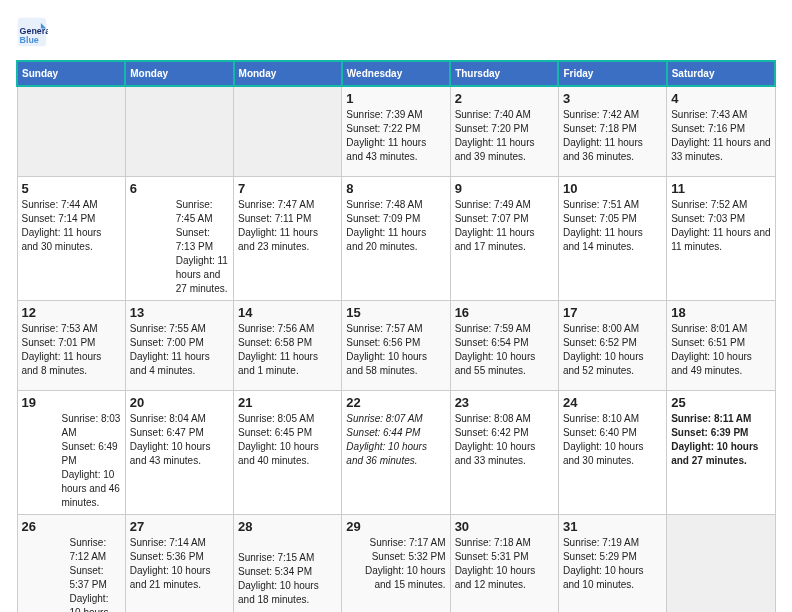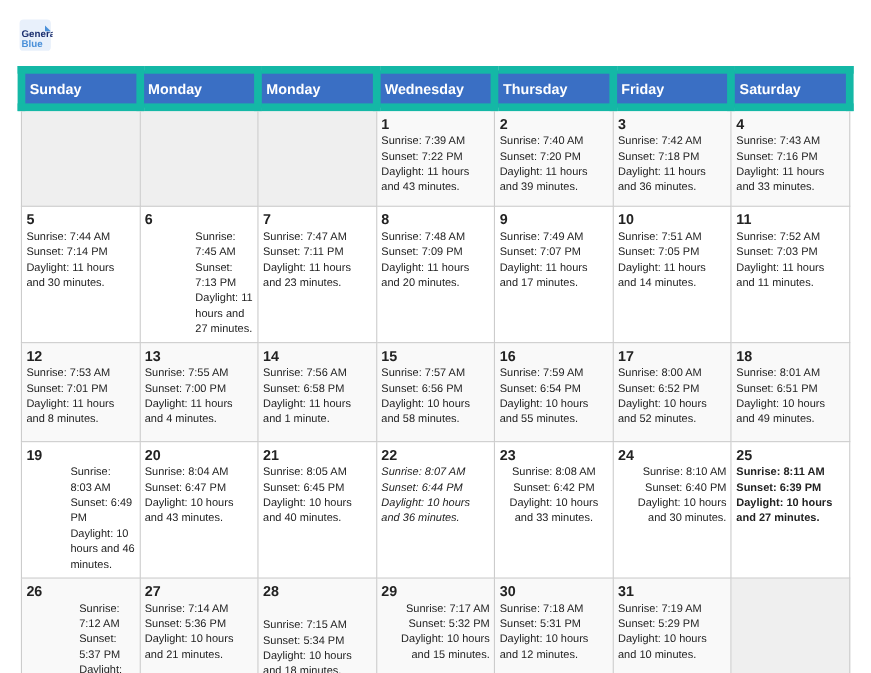--- a/index.html
+++ b/index.html
@@ -38,25 +38,25 @@
       color: #555;
     }
     table {
       width: 100%;
       border-collapse: collapse;
       table-layout: fixed;
     }
     thead th {
       background: #3a6fc4;
       color: #fff;
-      font-size: 13px;
+      font-size: 10px;
       font-weight: bold;
       padding: 6px 4px;
       text-align: left;
-      border: 7px solid #14b8a6;
+      border: 2px solid #14b8a6;
     }
     tbody td {
       border: 1px solid #ccc;
       vertical-align: top;
       padding: 4px 4px;
       font-size: 10px;
       color: #222;
       height: 90px;
       background: #fff;
     }
@@ -248,27 +248,27 @@
 Daylight: 10 hours and 40 minutes.</div>
         </td>
         <td>
           <span class="day-num">22</span>
           <div class="cell-info" style="white-space: pre-line; font-style: italic;">Sunrise: 8:07 AM
 Sunset: 6:44 PM
 Daylight: 10 hours and 36 minutes.</div>
         </td>
         <td>
           <span class="day-num">23</span>
-          <div class="cell-info" style="white-space: pre-line; text-align: center;">Sunrise: 8:08 AM
+          <div class="cell-info" style="white-space: pre-line;">Sunrise: 8:08 AM
 Sunset: 6:42 PM
 Daylight: 10 hours and 33 minutes.</div>
         </td>
         <td>
           <span class="day-num">24</span>
-          <div class="cell-info" style="white-space: pre-line; text-align: right;">Sunrise: 8:10 AM
+          <div class="cell-info" style="white-space: pre-line;">Sunrise: 8:10 AM
 Sunset: 6:40 PM
 Daylight: 10 hours and 30 minutes.</div>
         </td>
         <td>
           <span class="day-num">25</span>
           <div class="cell-info" style="white-space: pre-line; font-weight: bold;">Sunrise: 8:11 AM
 Sunset: 6:39 PM
 Daylight: 10 hours and 27 minutes.</div>
         </td>
       </tr>

